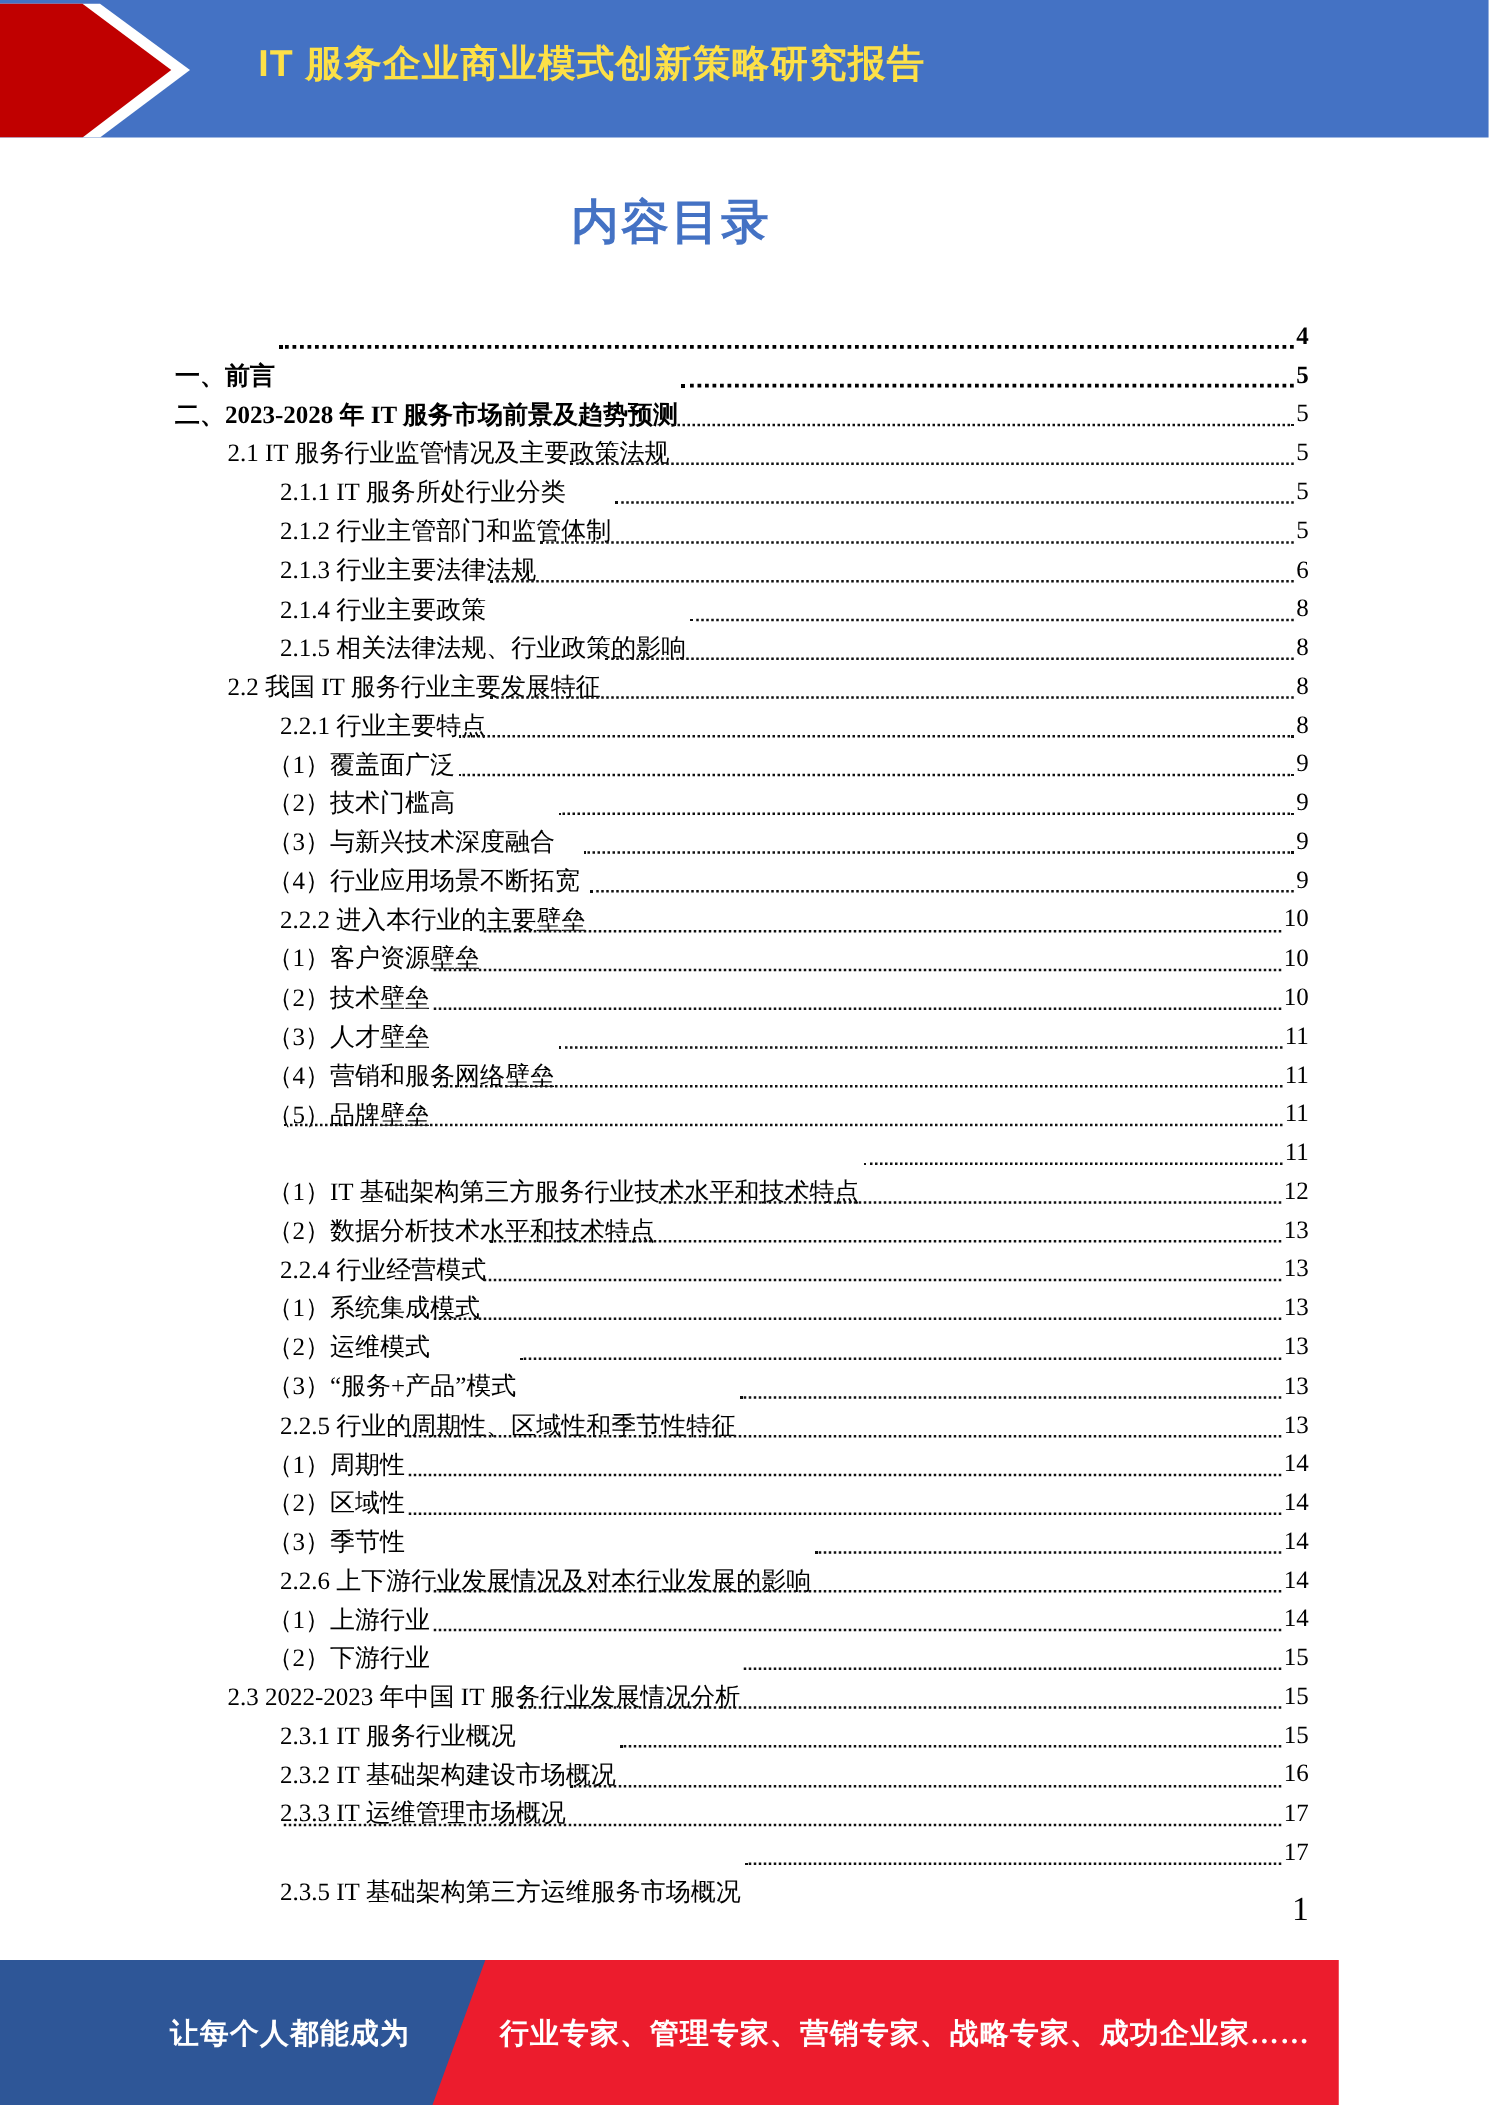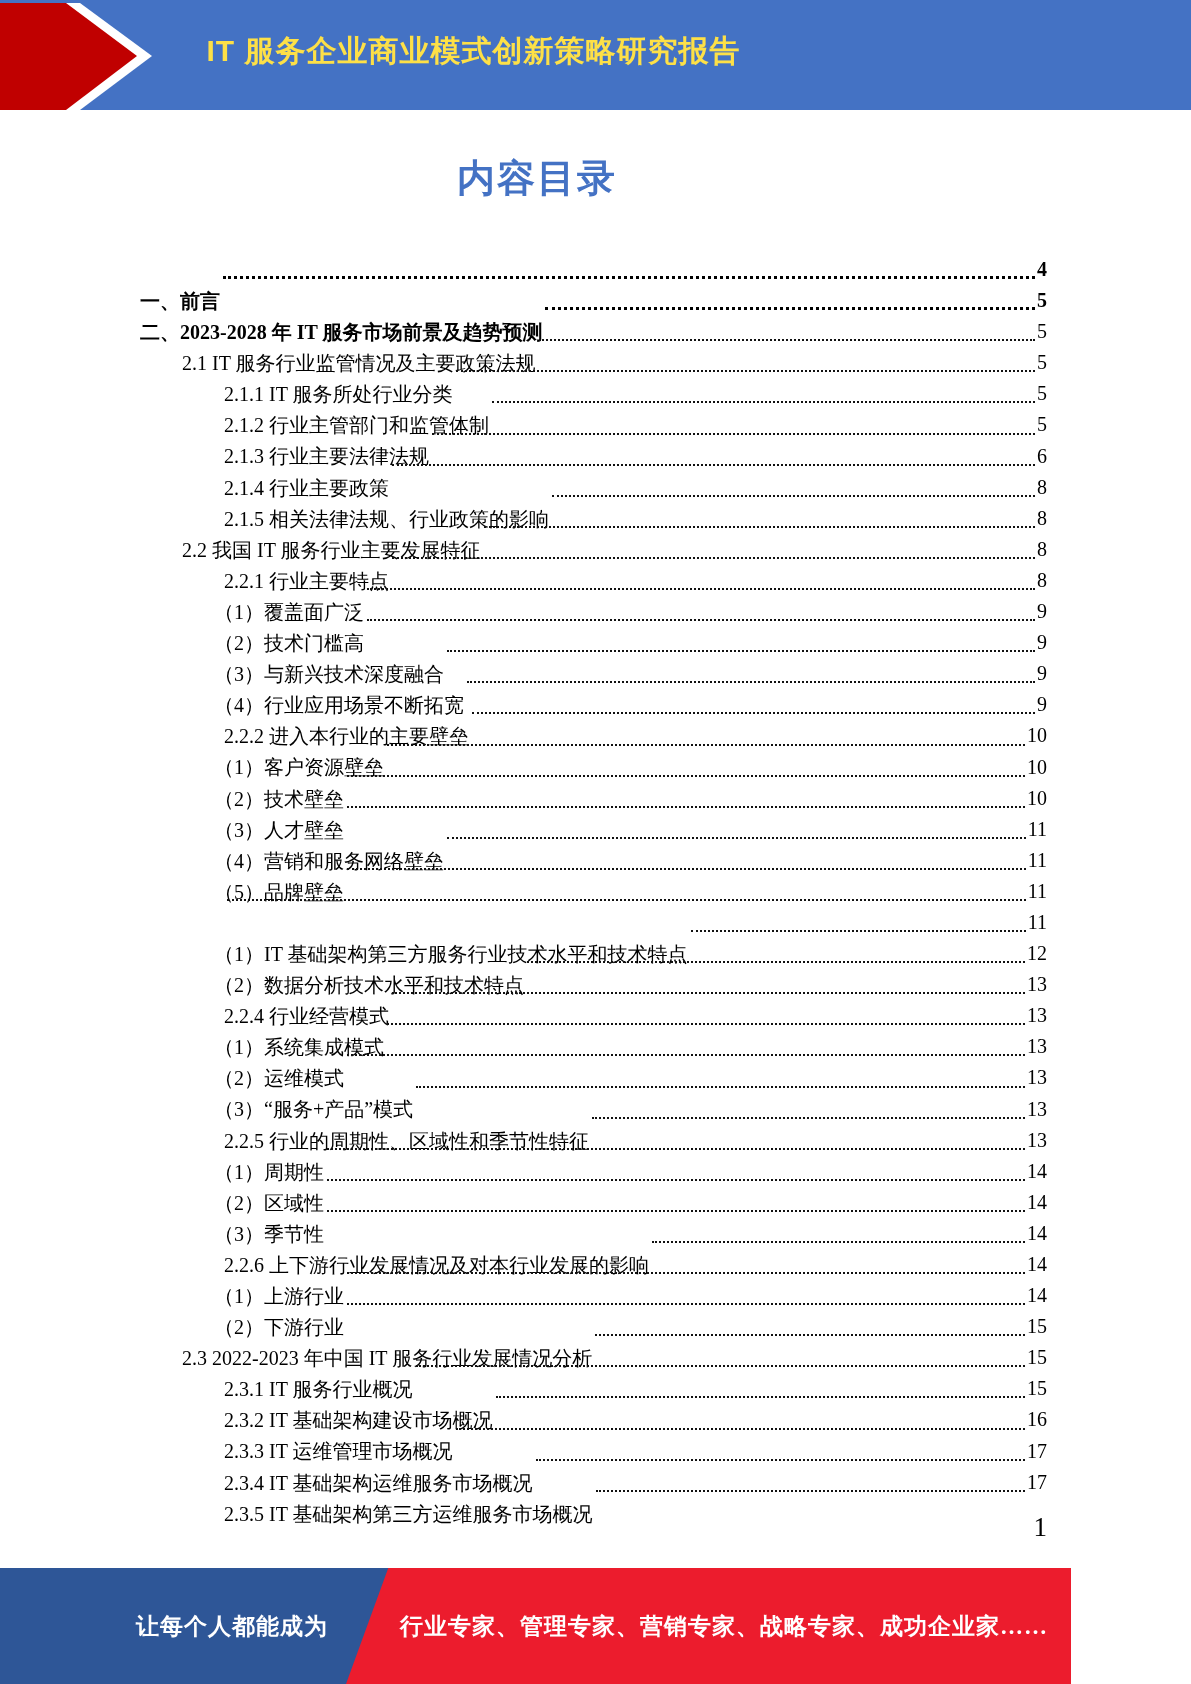--- a/index.html
+++ b/index.html
@@ -309,21 +309,20 @@
       <span class="toc-label">2.3.2 IT 基础架构建设市场概况</span>
       <span class="toc-dots"></span>
       <span class="toc-page">15</span>
     </div>
     <div class="toc-row lvl-3">
       <span class="toc-label">2.3.3 IT 运维管理市场概况</span>
       <span class="toc-dots"></span>
       <span class="toc-page">16</span>
     </div>
     <div class="toc-row lvl-3">
-      <span class="toc-label">2.3.4 IT 基础架构运维服务市场概况</span>
       <span class="toc-dots"></span>
       <span class="toc-page">17</span>
     </div>
     <div class="toc-row lvl-3">
       <span class="toc-label">2.3.5 IT 基础架构第三方运维服务市场概况</span>
       <span class="toc-dots"></span>
       <span class="toc-page">17</span>
     </div>
   </div>
 

